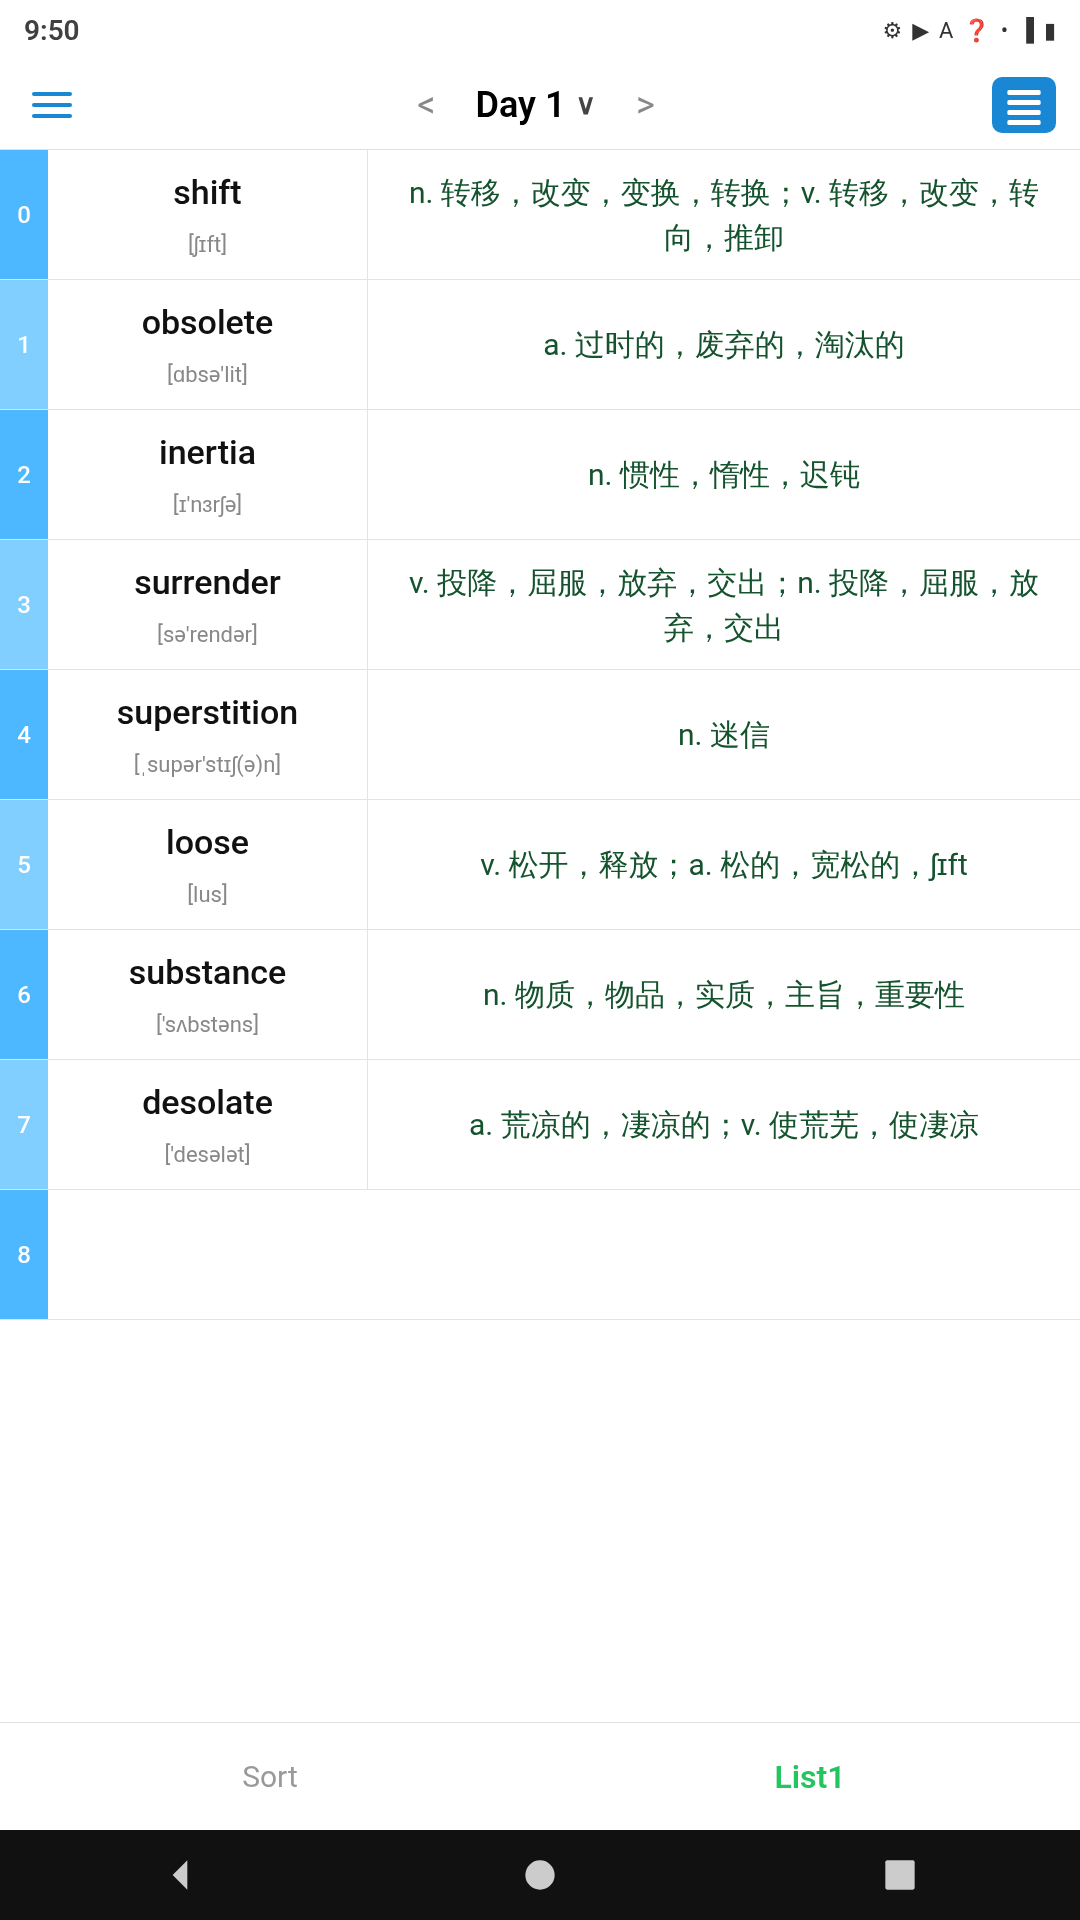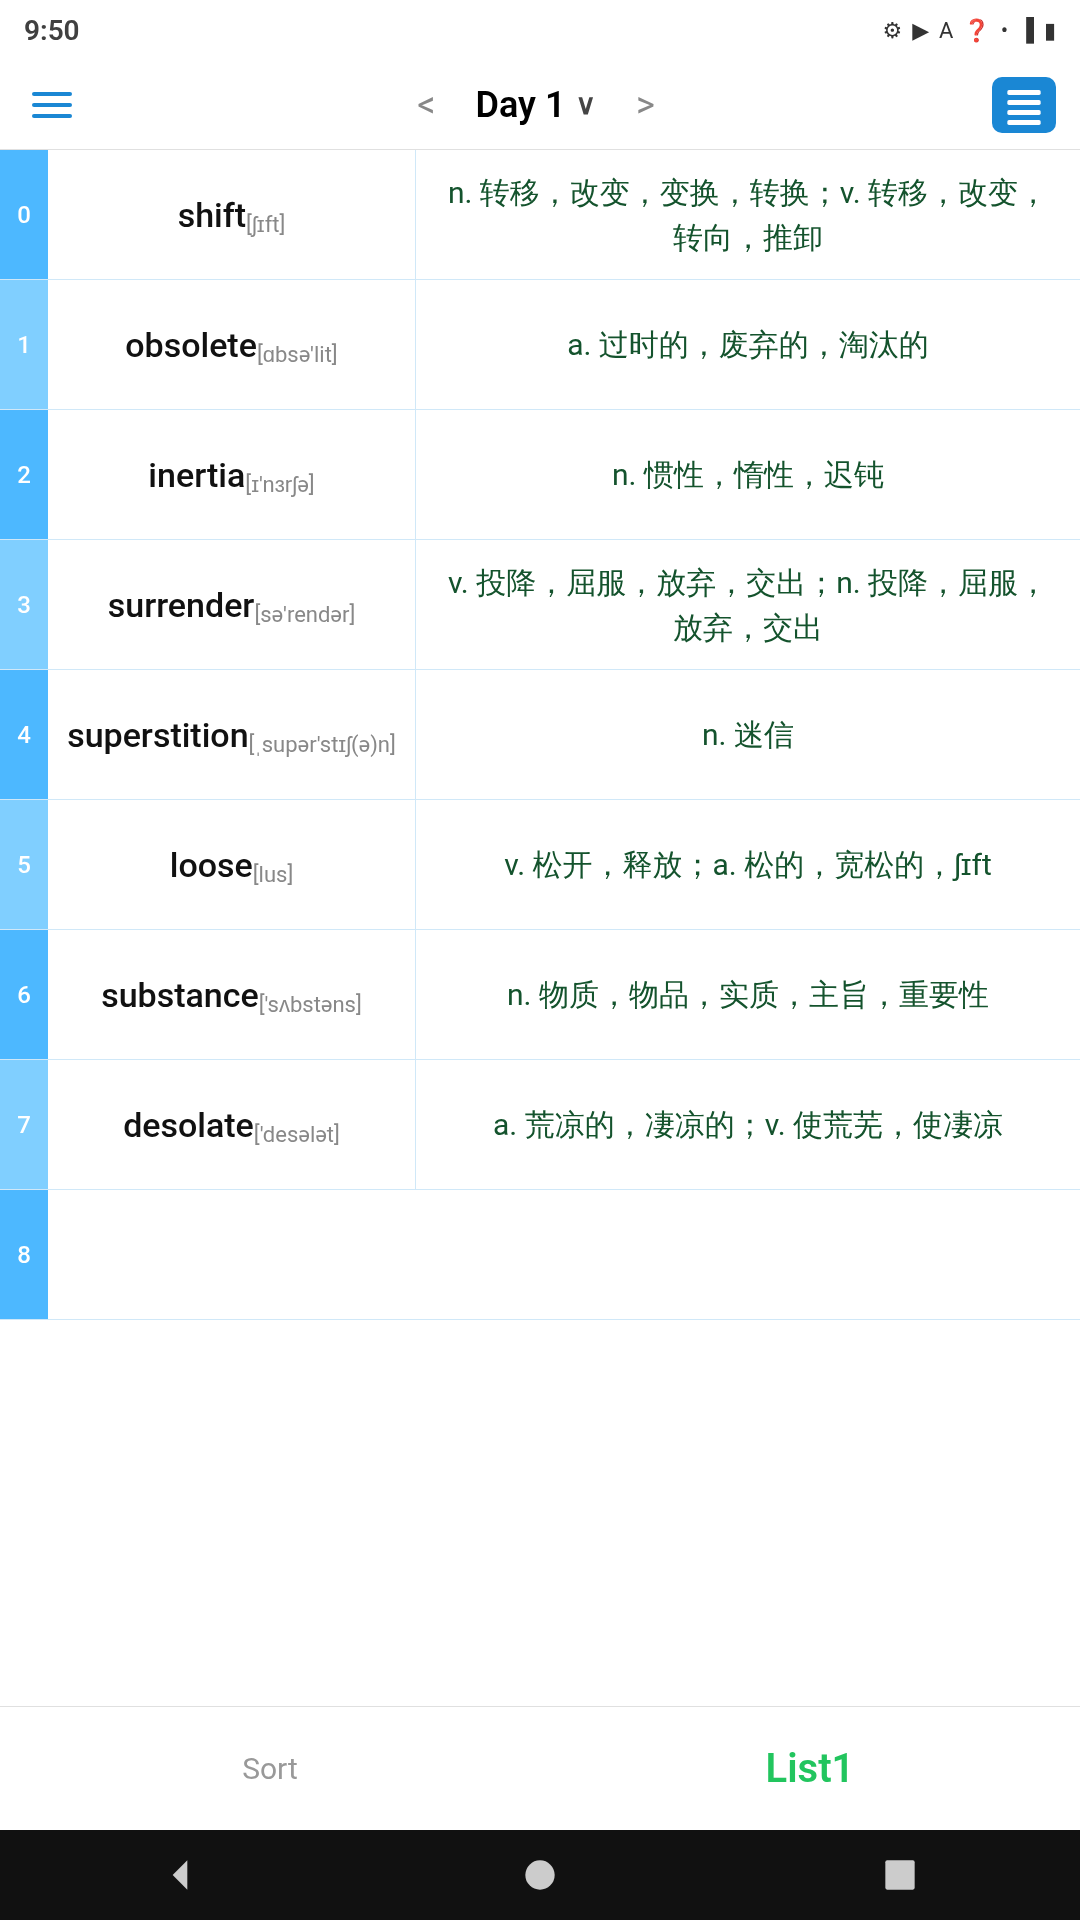--- a/index.html
+++ b/index.html
@@ -123,23 +123,23 @@
       justify-content: center;
       color: #fff;
       font-size: 24px;
       font-weight: 500;
       flex-shrink: 0;
     }
     .word-index.lighter {
       background: #80cfff;
     }
     .word-info {
-      width: 368px;
-      display: flex;
-      flex-direction: row;
+      width: 320px;
+      display: flex;
+      flex-direction: column;
       align-items: center;
       justify-content: center;
       padding: 18px 10px;
       border-right: 1px solid #d0e8f8;
       flex-shrink: 0;
     }
     .word-english {
       font-size: 34px;
       font-weight: 500;
       color: #111;
@@ -160,30 +160,30 @@
       font-size: 30px;
       color: #14532d;
       text-align: center;
       line-height: 1.5;
     }
 
     
     .bottom-tabs {
       display: flex;
       border-top: 1px solid #e0e0e0;
-      height: 124px;
+      height: 108px;
       flex-shrink: 0;
       background: #fff;
     }
     .bottom-tab {
       flex: 1;
       display: flex;
       align-items: center;
       justify-content: center;
-      font-size: 40px;
+      font-size: 32px;
       cursor: pointer;
       color: #888;
     }
     .bottom-tab.active {
       color: #22c55e;
       font-weight: 600;
     }
     .bottom-tab.sort {
       color: #999;
       font-size: 30px;

